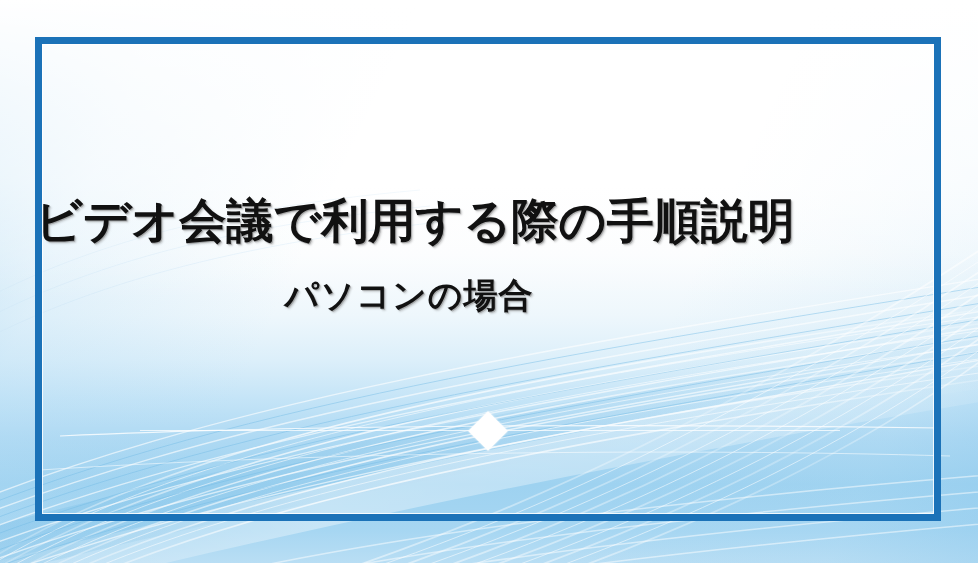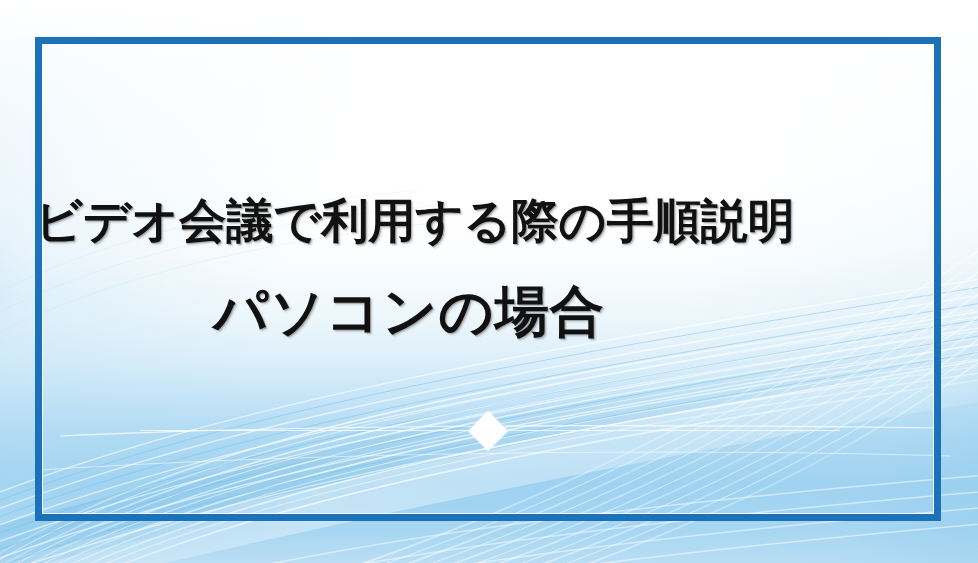--- a/index.html
+++ b/index.html
@@ -97,24 +97,24 @@
     text-shadow:
        1px 1px 0 rgba(120,120,120,0.45),
        2px 2px 2px rgba(110,110,110,0.30);
   }
   .title-line-1 {
     font-size: 47px;
     line-height: 62px;
     letter-spacing: 0px;
   }
   .title-line-2 {
-    font-size: 54px;
+    font-size: 34px;
     line-height: 62px;
     letter-spacing: 1px;
-    margin-top: 28px;
+    margin-top: 12px;
   }
 
   
   .diamond {
     position: absolute;
     left: 474px;
     top: 417px;
     width: 28px;
     height: 28px;
     background: #ffffff;

